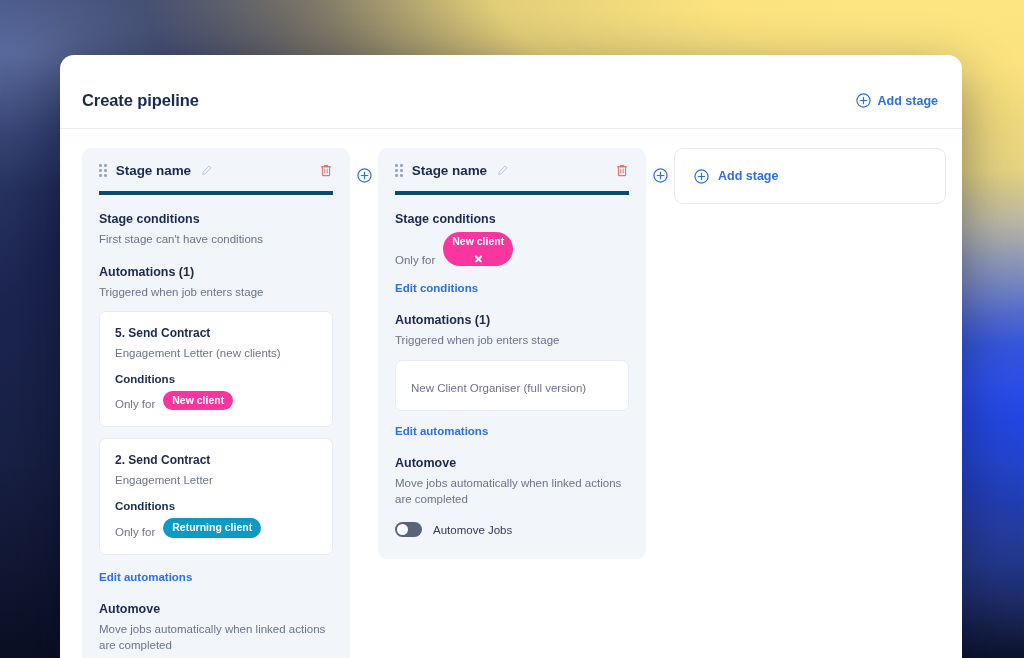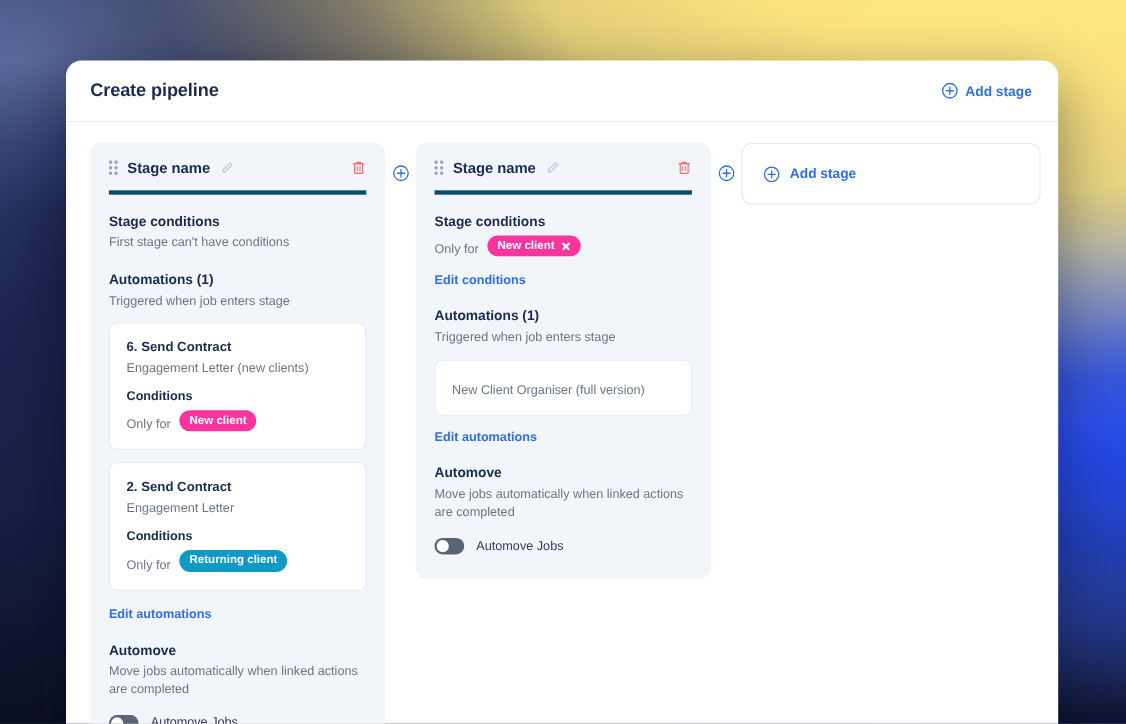--- a/index.html
+++ b/index.html
@@ -67,21 +67,21 @@
   }
 
   
   .app-header {
     height: 56px;
     padding: 0 24px 0 22px;
     display: flex;
     align-items: center;
     justify-content: space-between;
     border-bottom: 1px solid #e8ecf3;
-    margin: 0 0 0 0;
+    margin: 18px 0 0 0;
   }
   .page-title {
     font-size: 16.5px;
     font-weight: 700;
     color: #1c2a4e;
     letter-spacing: -0.1px;
   }
   .header-add {
     display: flex;
     align-items: center;
@@ -196,21 +196,21 @@
     align-items: center;
     gap: 6px;
     border-radius: 999px;
     padding: 3px 9px;
     font-size: 10.5px;
     font-weight: 700;
     color: #ffffff;
     line-height: 1.25;
     white-space: nowrap;
   }
-  .chip.pink { background: #fa35a0; }
+  .chip.pink { background: #fa35a0; flex-direction: column; }
   .chip.teal { background: #0e9ac4; }
   .chip-x {
     display: inline-block;
     width: 9px; height: 9px;
     position: relative;
     cursor: pointer;
   }
   .chip-x::before, .chip-x::after {
     content: "";
     position: absolute;
@@ -362,21 +362,21 @@
         </span>
       </div>
 
       <div class="section-title">Stage conditions</div>
       <div class="section-sub">First stage can't have conditions</div>
 
       <div class="section-title">Automations (1)</div>
       <div class="section-sub">Triggered when job enters stage</div>
 
       <div class="auto-card">
-        <div class="auto-title">6. Send Contract</div>
+        <div class="auto-title">5. Send Contract</div>
         <div class="auto-desc">Engagement Letter (new clients)</div>
         <div class="auto-cond-title">Conditions</div>
         <div class="only-for-row">
           <span class="only-for-label">Only for</span>
           <span class="chip pink">
             <span>New client</span>
           </span>
         </div>
       </div>
 

